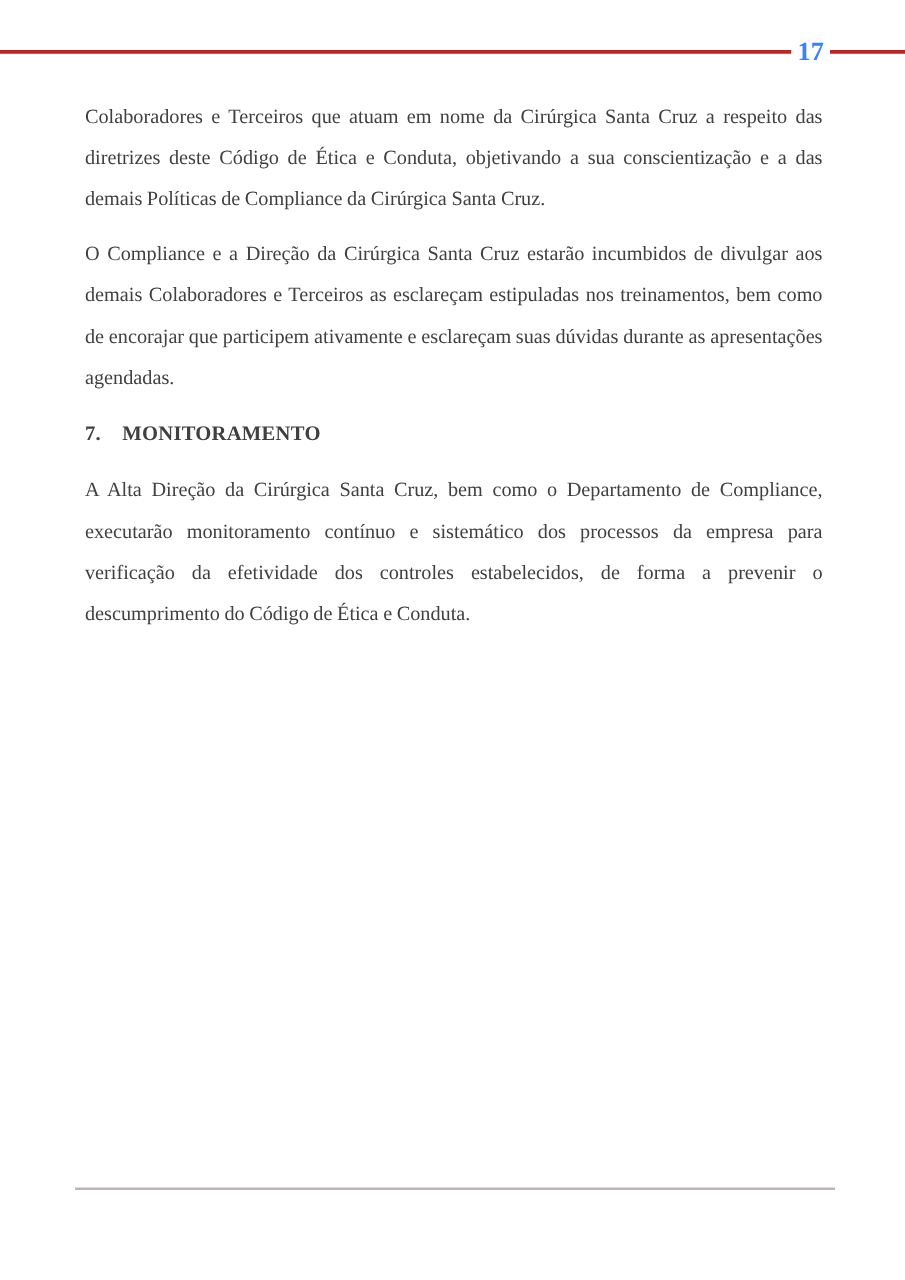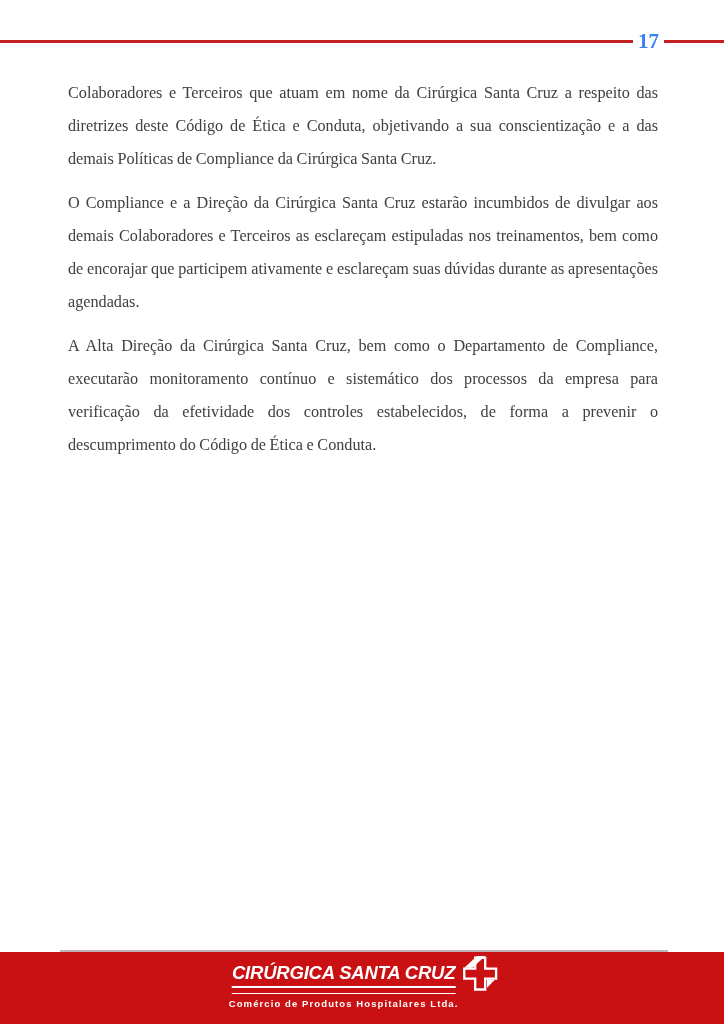--- a/index.html
+++ b/index.html
@@ -140,32 +140,21 @@
 
   <div class="header-rule">
     <div class="rule-left"></div>
     <div class="page-number">17</div>
     <div class="rule-right"></div>
   </div>
 
   <div class="content">
     <p>Colaboradores e Terceiros que atuam em nome da Cirúrgica Santa Cruz a respeito das diretrizes deste Código de Ética e Conduta, objetivando a sua conscientização e a das demais Políticas de Compliance da Cirúrgica Santa Cruz.</p>
     <p>O Compliance e a Direção da Cirúrgica Santa Cruz estarão incumbidos de divulgar aos demais Colaboradores e Terceiros as esclareçam estipuladas nos treinamentos, bem como de encorajar que participem ativamente e esclareçam suas dúvidas durante as apresentações agendadas.</p>
+    <div class="section-heading">
+      <span class="sec-num">7.</span><span>MONITORAMENTO</span>
+    </div>
     <p>A Alta Direção da Cirúrgica Santa Cruz, bem como o Departamento de Compliance, executarão monitoramento contínuo e sistemático dos processos da empresa para verificação da efetividade dos controles estabelecidos, de forma a prevenir o descumprimento do Código de Ética e Conduta.</p>
   </div>
 
   <div class="footer-hairline"></div>
-  <div class="footer-bar">
-    <div class="logo">
-      <div class="logo-row">
-        <span class="logo-title">CIRÚRGICA SANTA CRUZ</span>
-        <div class="logo-rules"></div>
-        <svg class="logo-icon" width="40" height="42" viewBox="0 0 44 46" aria-hidden="true">
-          <path d="M17 4 h11 v12 h12 v11 h-12 v12 h-11 v-12 H5 v-11 h12 z" fill="none" stroke="#ffffff" stroke-width="2.6"></path>
-          <polygon points="5,15 19,2 28,2 14,15" fill="#ffffff"></polygon>
-          <polygon points="30,28 39,28 30,37" fill="#ffffff"></polygon>
-        </svg>
-      </div>
-      <span class="logo-subtitle">Comércio de Produtos Hospitalares Ltda.</span>
-    </div>
-  </div>
 
 </div>
 
 </body></html>

